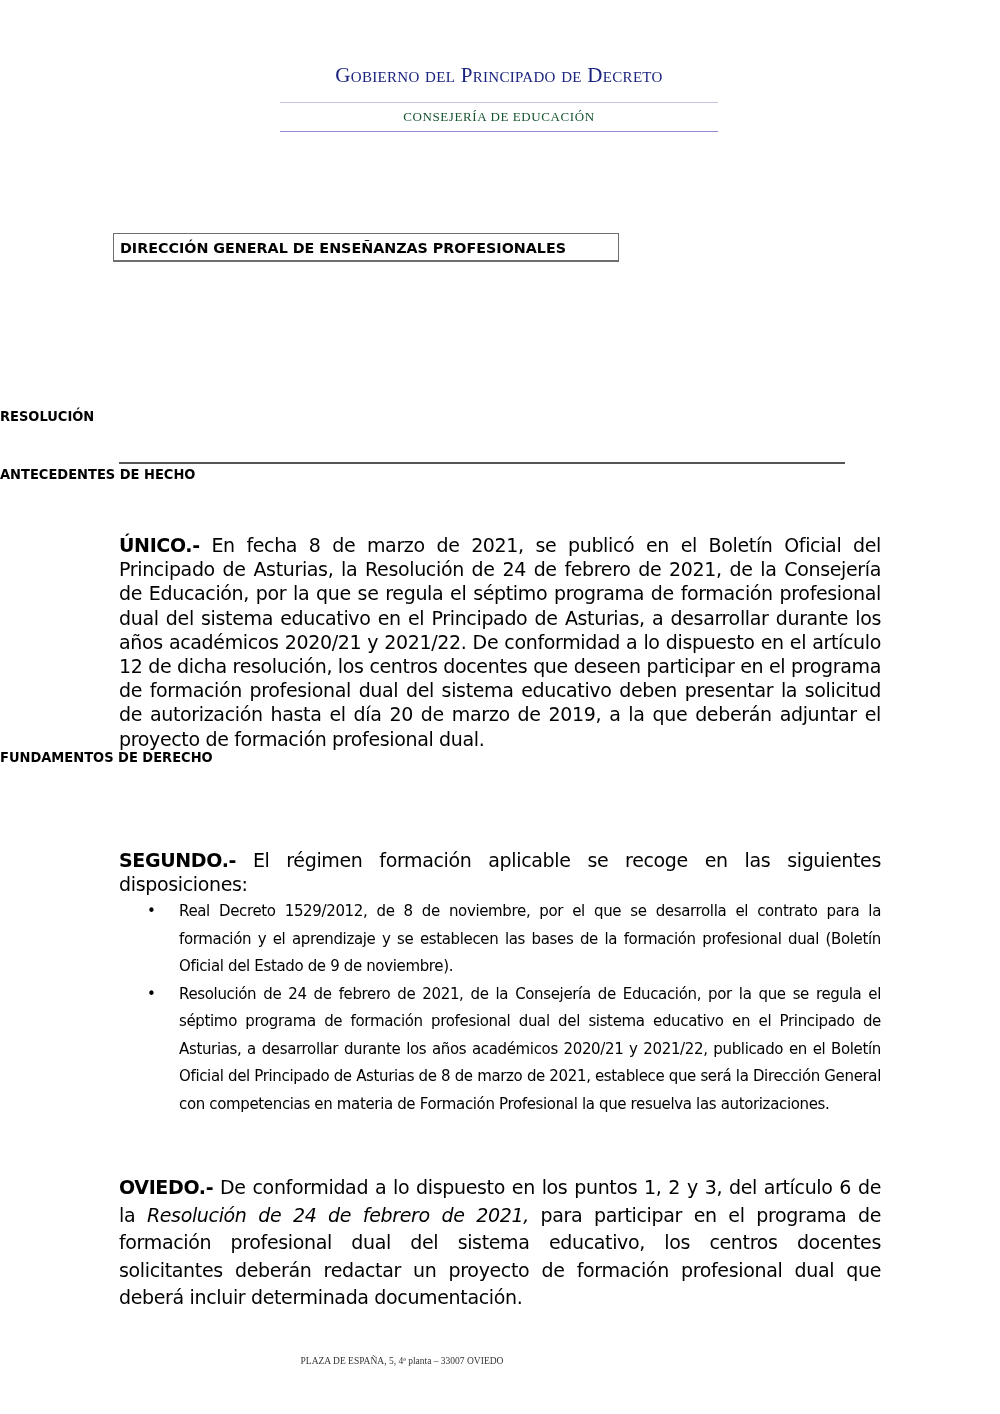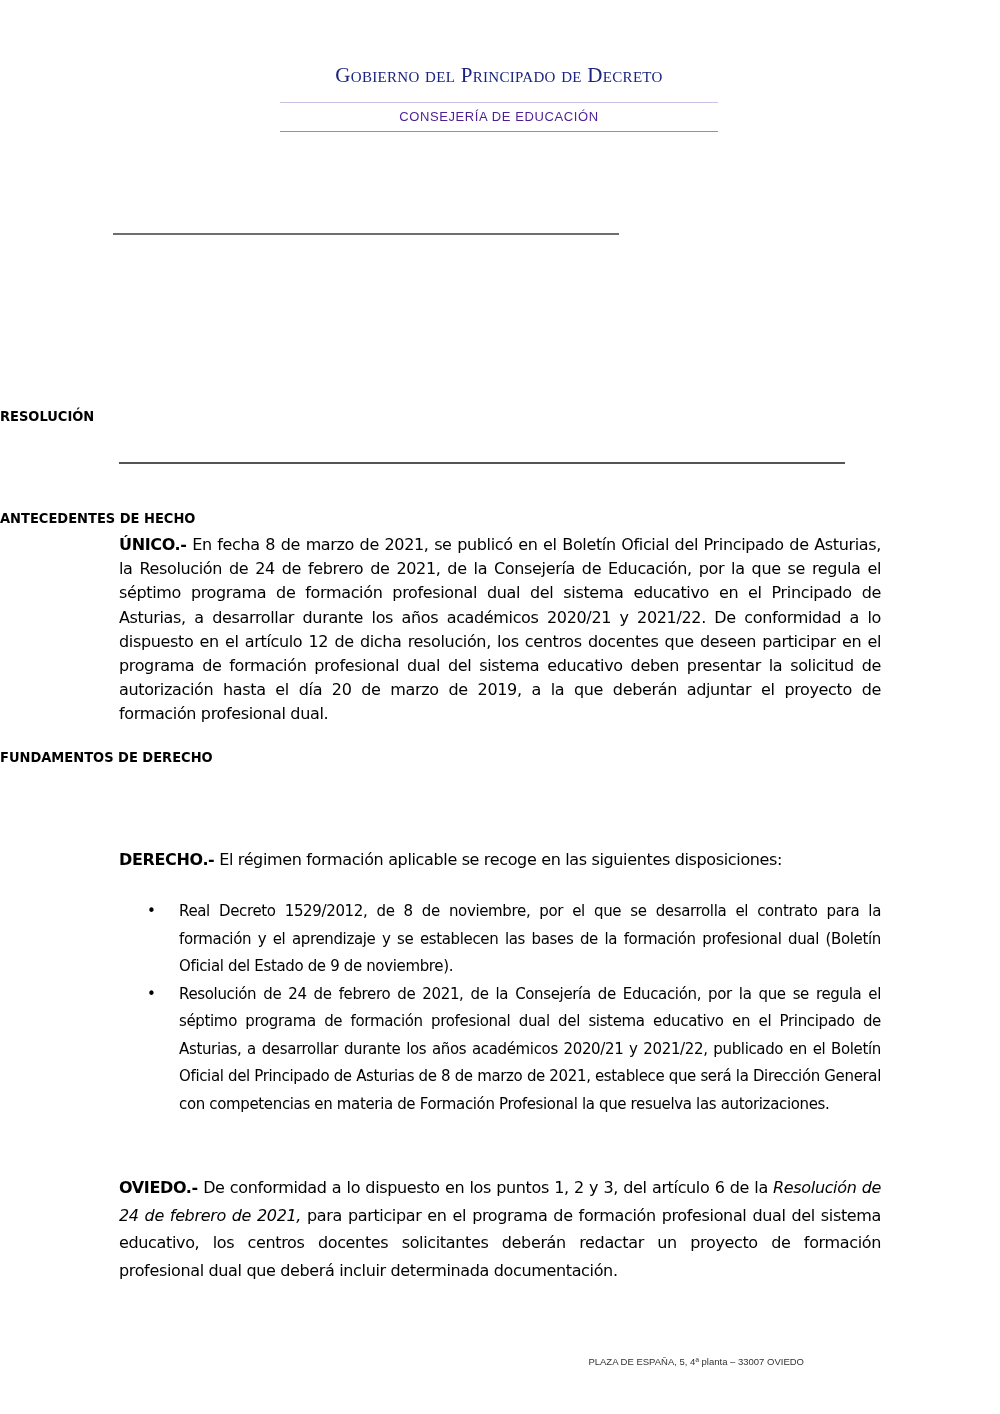--- a/index.html
+++ b/index.html
@@ -4,70 +4,71 @@
   <style>
     html, body { margin: 0; padding: 0; background: #ffffff; }
     body { width: 1000px; height: 1414px; position: relative; overflow: hidden;
            font-family: "DejaVu Sans", sans-serif; color: #000; }
 
     .letterhead { position: absolute; left: 280px; top: 60px; width: 438px; text-align: center; }
     .gov-title { font-family: "Liberation Serif", serif; color: #1a237e; font-size: 21px;
                  letter-spacing: 0.3px; font-variant: small-caps; line-height: 30px; height: 34px;
                  text-transform: none; }
     .rule-top { height: 1px; background: #cbbfe6; margin-top: 8px; }
-    .dept { font-family: Liberation Sans, sans-serif; color: #4c1d95; font-size: 13px;
+    .dept { font-family: Liberation Serif, serif; color: #14532d; font-size: 13px;
             letter-spacing: 0.6px; margin-top: 6px; line-height: 16px; }
     .rule-bottom { height: 1px; background: #9a86cf; margin-top: 6px; }
 
     .boxed { position: absolute; left: 113px; top: 233px; width: 504px; border: 1px solid #6e6e6e; }
     .box-head { font-weight: bold; font-size: 14.3px; padding: 3px 6px 1px 6px; border-bottom: 1px solid #6e6e6e;
                 line-height: 22px; white-space: nowrap; }
     .box-body { font-size: 14.3px; padding: 2px 6px 2px 6px; text-align: justify; line-height: 19.3px; }
 
     .center-heading { position: absolute; left: 0; width: 1000px; text-align: left; font-weight: bold;
                       font-size: 14.5px; font-family: "DejaVu Sans Condensed", "DejaVu Sans", sans-serif; }
     .hr { position: absolute; left: 119px; width: 726px; height: 1.5px; background: #555; top: 462px; }
 
-    .para { position: absolute; left: 119px; width: 762px; font-size: 16px; line-height: 24.2px;
+    .para { position: absolute; left: 119px; width: 762px; font-size: 19px; line-height: 24.2px;
             text-align: justify; font-family: "DejaVu Sans", sans-serif; letter-spacing: -0.35px; }
     .para b { font-weight: bold; }
 
     ul.disp { position: absolute; left: 119px; width: 762px; top: 898px; margin: 0; padding: 0; list-style: none;
               font-size: 15px; line-height: 27.5px; text-align: justify; letter-spacing: -0.35px; }
     ul.disp li { position: relative; padding-left: 60px; }
     ul.disp li .bullet { position: absolute; left: 28px; top: 0; }
 
-    .footer { position: absolute; top: 1356px; left: 0; width: 804px; text-align: right;
-              font-family: Liberation Sans, sans-serif; font-size: 9.5px; color: #333; }
+    .footer { position: absolute; top: 1356px; left: 0; width: 804px; text-align: center;
+              font-family: Liberation Serif, serif; font-size: 9.5px; color: #333; }
   </style>
 </head>
 <body>
 
 <div class="letterhead">
   <div class="gov-title">Gobierno del Principado de Decreto</div>
   <div class="rule-top"></div>
   <div class="dept">CONSEJERÍA DE EDUCACIÓN</div>
   <div class="rule-bottom"></div>
 </div>
 
 <div class="boxed">
+  <div class="box-head">DIRECCIÓN GENERAL DE ENSEÑANZAS PROFESIONALES</div>
 </div>
 
 <div class="center-heading" style="top:408px;">RESOLUCIÓN</div>
 <div class="hr"></div>
-<div class="center-heading" style="top:510px;">ANTECEDENTES DE HECHO</div>
+<div class="center-heading" style="top:466px;">ANTECEDENTES DE HECHO</div>
 
 <div class="para" style="top:533px;">
   <b>ÚNICO.-</b><span> En fecha 8 de marzo de 2021, se publicó en el Boletín Oficial del Principado de Asturias, la Resolución de 24 de febrero de 2021, de la Consejería de Educación, por la que se regula el séptimo programa de formación profesional dual del sistema educativo en el Principado de Asturias, a desarrollar durante los años académicos 2020/21 y 2021/22. De conformidad a lo dispuesto en el artículo 12 de dicha resolución, los centros docentes que deseen participar en el programa de formación profesional dual del sistema educativo deben presentar la solicitud de autorización hasta el día 20 de marzo de 2019, a la que deberán adjuntar el proyecto de formación profesional dual.</span>
 </div>
 
 <div class="center-heading" style="top:749px;">FUNDAMENTOS DE DERECHO</div>
 
 <div class="para" style="top:848px;">
-  <b>DERECHO.-</b><span> El régimen formación aplicable se recoge en las siguientes disposiciones:</span>
+  <b>SEGUNDO.-</b><span> El régimen formación aplicable se recoge en las siguientes disposiciones:</span>
 </div>
 
 <ul class="disp">
   <li>
     <span class="bullet">•</span>
     <span>Real Decreto 1529/2012, de 8 de noviembre, por el que se desarrolla el contrato para la formación y el aprendizaje y se establecen las bases de la formación profesional dual (Boletín Oficial del Estado de 9 de noviembre).</span>
   </li>
   <li>
     <span class="bullet">•</span>
     <span>Resolución de 24 de febrero de 2021, de la Consejería de Educación, por la que se regula el séptimo programa de formación profesional dual del sistema educativo en el Principado de Asturias, a desarrollar durante los años académicos 2020/21 y 2021/22, publicado en el Boletín Oficial del Principado de Asturias de 8 de marzo de 2021,  establece que será la Dirección General con competencias en materia de Formación Profesional la que resuelva las autorizaciones.</span>

